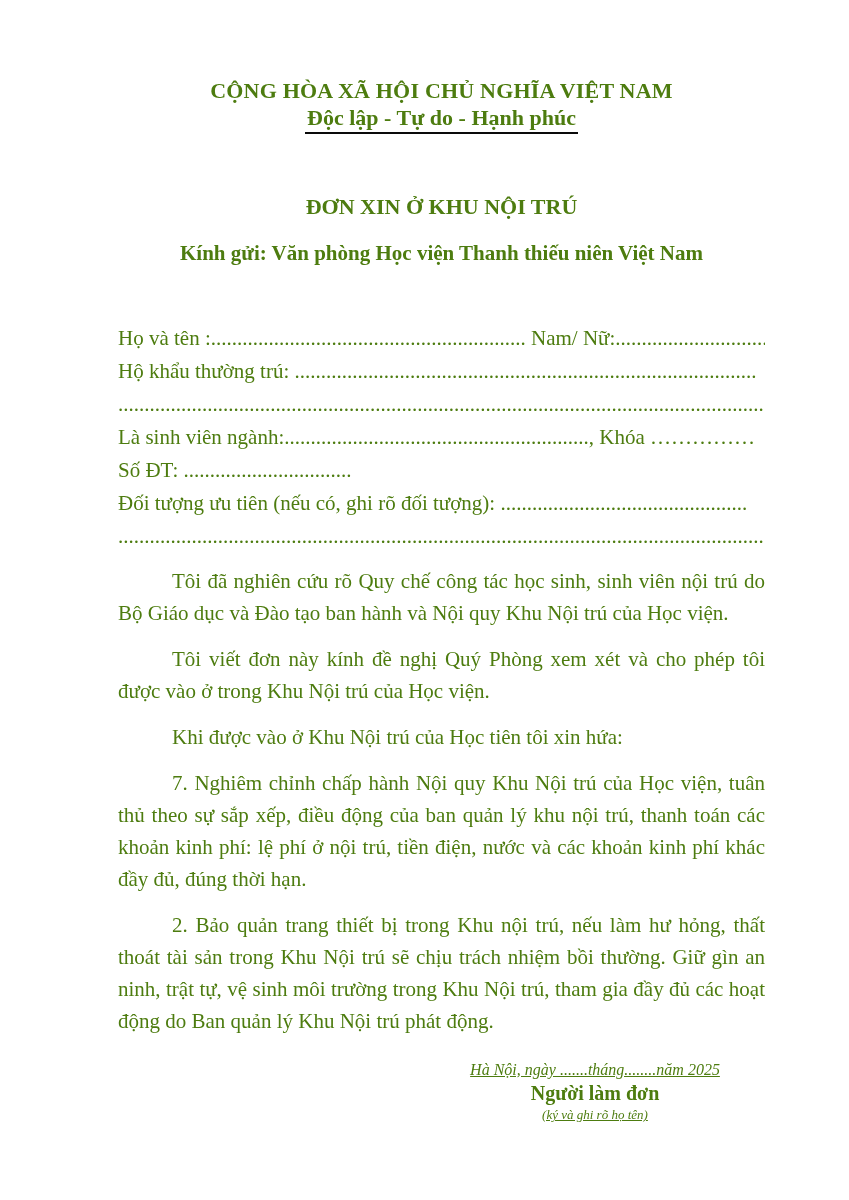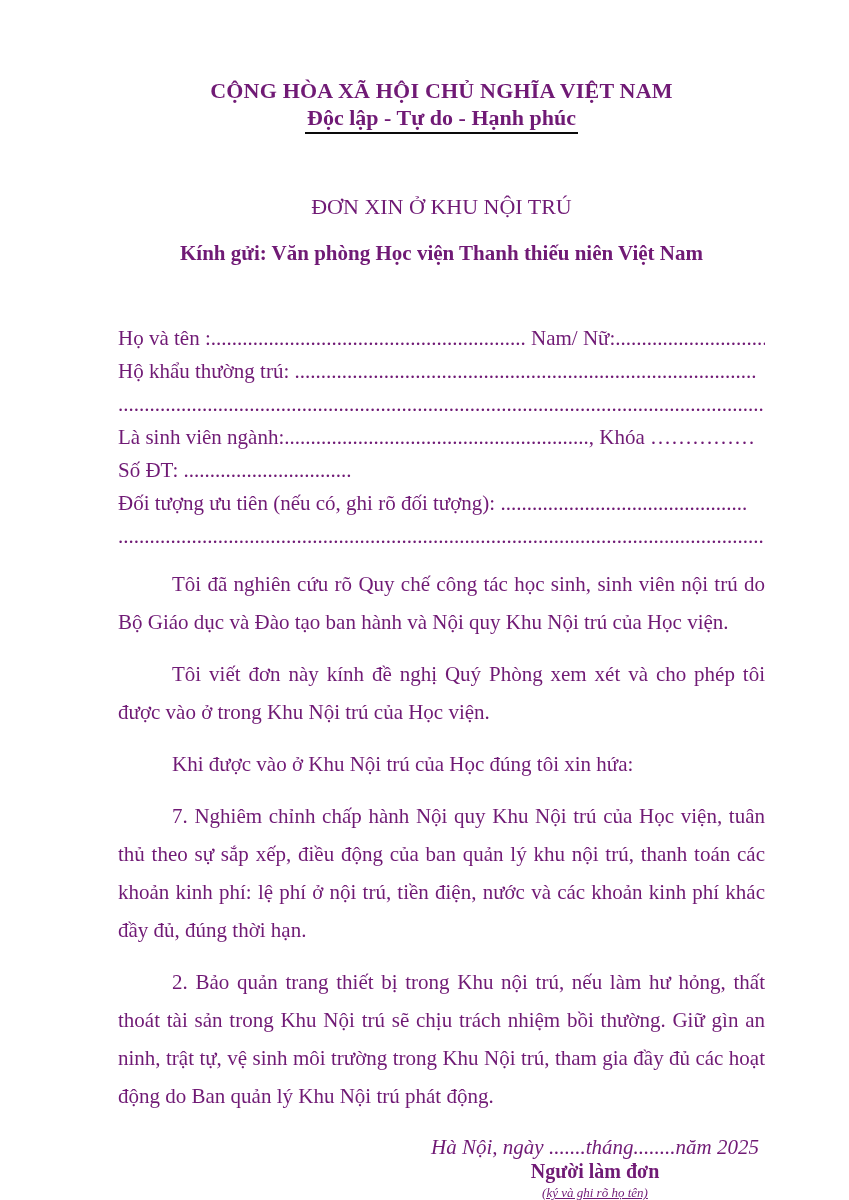--- a/index.html
+++ b/index.html
@@ -6,21 +6,21 @@
     margin: 0;
     padding: 0;
     background: #ffffff;
   }
   .page {
     position: relative;
     width: 849px;
     height: 1200px;
     box-sizing: border-box;
     background: #ffffff;
-    color: #701a75;
+    color: #4d7c0f;
     font-family: "Liberation Serif", "DejaVu Serif", serif;
     padding: 78px 84px 0 118px;
     overflow: hidden;
   }
   .vn-header { text-align: center; }
   .vn-header .line1 {
     font-size: 22px;
     font-weight: bold;
     line-height: 26px;
     letter-spacing: 0.2px;
@@ -36,21 +36,21 @@
     font-weight: bold;
     border-bottom: 2px solid #0a0a0a;
     padding: 0 2px 1px 2px;
     white-space: nowrap;
     text-align: right;
   }
   .doc-title {
     margin-top: 60px;
     text-align: center;
     font-size: 22px;
-    font-weight: normal;
+    font-weight: bold;
     line-height: 26px;
     white-space: nowrap;
   }
   .recipient {
     margin-top: 20px;
     text-align: center;
     font-size: 21px;
     font-weight: bold;
     line-height: 26px;
     white-space: nowrap;
@@ -64,34 +64,35 @@
     height: 33px;
     white-space: nowrap;
     overflow: hidden;
   }
   .body-text {
     margin-top: 12px;
   }
   .para {
     margin: 0 0 14px 0;
     font-size: 21px;
-    line-height: 38px;
+    line-height: 32px;
     text-align: justify;
     text-indent: 54px;
   }
   .signature {
     width: 340px;
     margin: 20px 0 0 auto;
     text-align: center;
   }
   .signature .place-date {
     font-style: italic;
-    font-size: 21px;
+    font-size: 16px;
     line-height: 25px;
     white-space: nowrap;
+    text-decoration: underline;
   }
   .signature .signer-title {
     font-weight: bold;
     font-size: 20px;
     line-height: 22px;
   }
   .signature .sign-note {
     font-style: italic;
     font-size: 13px;
     line-height: 22px;
@@ -120,21 +121,21 @@
     <div class="field">...........................................................................................................................................</div>
     <div class="field">Là sinh viên ngành:.........................................................., Khóa ……………</div>
     <div class="field">Số ĐT: ................................</div>
     <div class="field">Đối tượng ưu tiên (nếu có, ghi rõ đối tượng): ...............................................</div>
     <div class="field">...........................................................................................................................................</div>
   </div>
 
   <div class="body-text">
     <p class="para">Tôi đã nghiên cứu rõ Quy chế công tác học sinh, sinh viên nội trú do Bộ Giáo dục và Đào tạo ban hành và Nội quy Khu Nội trú của Học viện.</p>
     <p class="para">Tôi viết đơn này kính đề nghị Quý Phòng xem xét và cho phép tôi được vào ở trong Khu Nội trú của Học viện.</p>
-    <p class="para">Khi được vào ở Khu Nội trú của Học đúng tôi xin hứa:</p>
+    <p class="para">Khi được vào ở Khu Nội trú của Học tiên tôi xin hứa:</p>
     <p class="para">7. Nghiêm chỉnh chấp hành Nội quy Khu Nội trú của Học viện, tuân thủ theo sự sắp xếp, điều động của ban quản lý khu nội trú, thanh toán các khoản kinh phí: lệ phí ở nội trú, tiền điện, nước và các khoản kinh phí khác đầy đủ, đúng thời hạn.</p>
     <p class="para">2. Bảo quản trang thiết bị trong Khu nội trú, nếu làm hư hỏng, thất thoát tài sản trong Khu Nội trú sẽ chịu trách nhiệm bồi thường. Giữ gìn an ninh, trật tự, vệ sinh môi trường trong Khu Nội trú, tham gia đầy đủ các hoạt động do Ban quản lý Khu Nội trú phát động.</p>
   </div>
 
   <div class="signature">
     <div class="place-date">Hà Nội, ngày .......tháng........năm 2025</div>
     <div class="signer-title">Người làm đơn</div>
     <div class="sign-note">(ký và ghi rõ họ tên)</div>
   </div>
 

